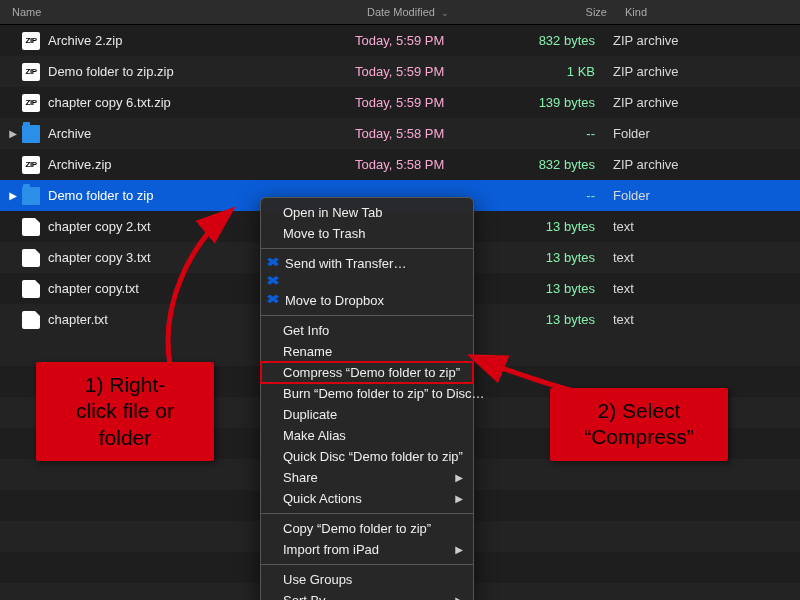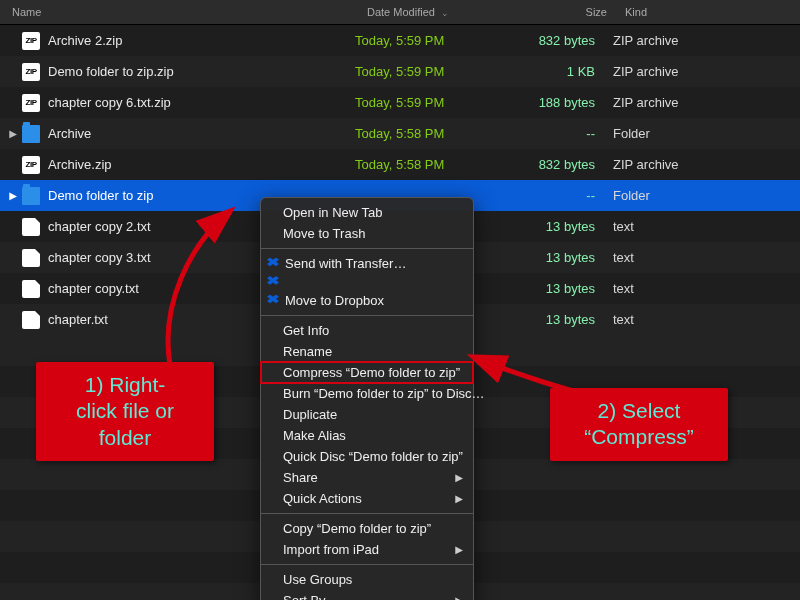--- a/index.html
+++ b/index.html
@@ -8,41 +8,41 @@
   .col-name{flex:0 0 355px;padding-left:12px}
   .col-date{flex:0 0 150px}
   .col-size{flex:0 0 90px;text-align:right;padding-right:14px}
   .col-kind{flex:1;padding-left:4px}
   .hdr-sort{display:inline-block;margin-left:6px;font-size:9px;color:#888}
   .rows{}
   .row{display:flex;align-items:center;height:31px;font-size:13px;color:#e8e8e8}
   .row.alt{background:#232323}
   .row.sel{background:#0a5cd7;color:#fff}
   .c-name{flex:0 0 355px;display:flex;align-items:center;padding-left:8px;box-sizing:border-box}
-  .c-date{flex:0 0 150px;color:#84cc16}
+  .c-date{flex:0 0 150px;color:#f9a8d4}
   .c-size{flex:0 0 90px;text-align:right;padding-right:14px;color:#86efac}
   .c-kind{flex:1;padding-left:4px;color:#d8d8d8}
   .disc{width:10px;display:inline-block;color:#bbb;font-size:10px;text-align:center;margin-right:2px}
   .row.sel .disc{color:#fff}
   .icon{width:18px;height:18px;margin:0 8px 0 2px;display:inline-flex;align-items:center;justify-content:center;border-radius:2px;font-size:8px;font-weight:700}
   .icon.zip{background:#fff;color:#000}
   .icon.zip::after{content:"ZIP";letter-spacing:-0.5px}
   .icon.folder{background:#2b8fe9;border-radius:1px;position:relative}
   .icon.folder::before{content:"";position:absolute;top:-3px;left:1px;width:7px;height:3px;background:#2b8fe9;border-radius:1px 1px 0 0}
   .icon.file{background:#fff;color:#000;position:relative}
   .icon.file::after{content:"";position:absolute;top:0;right:0;border-top:5px solid #1e1e1e;border-left:5px solid transparent}
   
   .menu{position:absolute;left:260px;top:197px;width:212px;background:rgba(40,40,40,0.98);border:1px solid #555;border-radius:6px;box-shadow:0 6px 22px rgba(0,0,0,0.6);padding:4px 0;color:#eee;font-size:13px}
   .mi{padding:2px 18px 2px 22px;line-height:17px;display:flex;align-items:center;position:relative;white-space:nowrap}
   .mi .sub{position:absolute;right:10px;font-size:10px;color:#ccc}
   .mi .dbx{width:12px;height:12px;background:#0a5cd7;margin-right:6px;margin-left:-16px;display:inline-block;clip-path:polygon(25% 0,50% 18%,75% 0,100% 18%,75% 36%,100% 54%,75% 72%,50% 54%,25% 72%,0 54%,25% 36%,0 18%)}
   .sep{height:1px;background:#555;margin:4px 0}
   .mi.hl{outline:2px solid #d4000f;outline-offset:-1px}
   
-  .callout{position:absolute;background:#d4000f;color:#5eead4;font-size:21px;font-weight:400;text-align:center;padding:10px 14px;border-radius:2px;box-shadow:2px 2px 6px rgba(0,0,0,0.5);line-height:1.25}
+  .callout{position:absolute;background:#d4000f;color:#000000;font-size:21px;font-weight:400;text-align:center;padding:10px 14px;border-radius:2px;box-shadow:2px 2px 6px rgba(0,0,0,0.5);line-height:1.25}
   .arrow{position:absolute;pointer-events:none}
   .arrow svg{overflow:visible}
 </style>
 </head>
 <body>
 
 <div class="window">
 
   <div class="header">
     <div class="col-name"><span>Name</span></div>
@@ -74,21 +74,21 @@
         <div class="c-size">1 KB</div>
         <div class="c-kind">ZIP archive</div>
       </div>
       <div class="row">
         <div class="c-name">
           <span class="disc"></span>
           <span class="icon zip"></span>
           <span>chapter copy 6.txt.zip</span>
         </div>
         <div class="c-date">Today, 5:59 PM</div>
-        <div class="c-size">188 bytes</div>
+        <div class="c-size">139 bytes</div>
         <div class="c-kind">ZIP archive</div>
       </div>
       <div class="row alt">
         <div class="c-name">
           <span class="disc">▶</span>
           <span class="icon folder"></span>
           <span>Archive</span>
         </div>
         <div class="c-date">Today, 5:58 PM</div>
         <div class="c-size">--</div>

